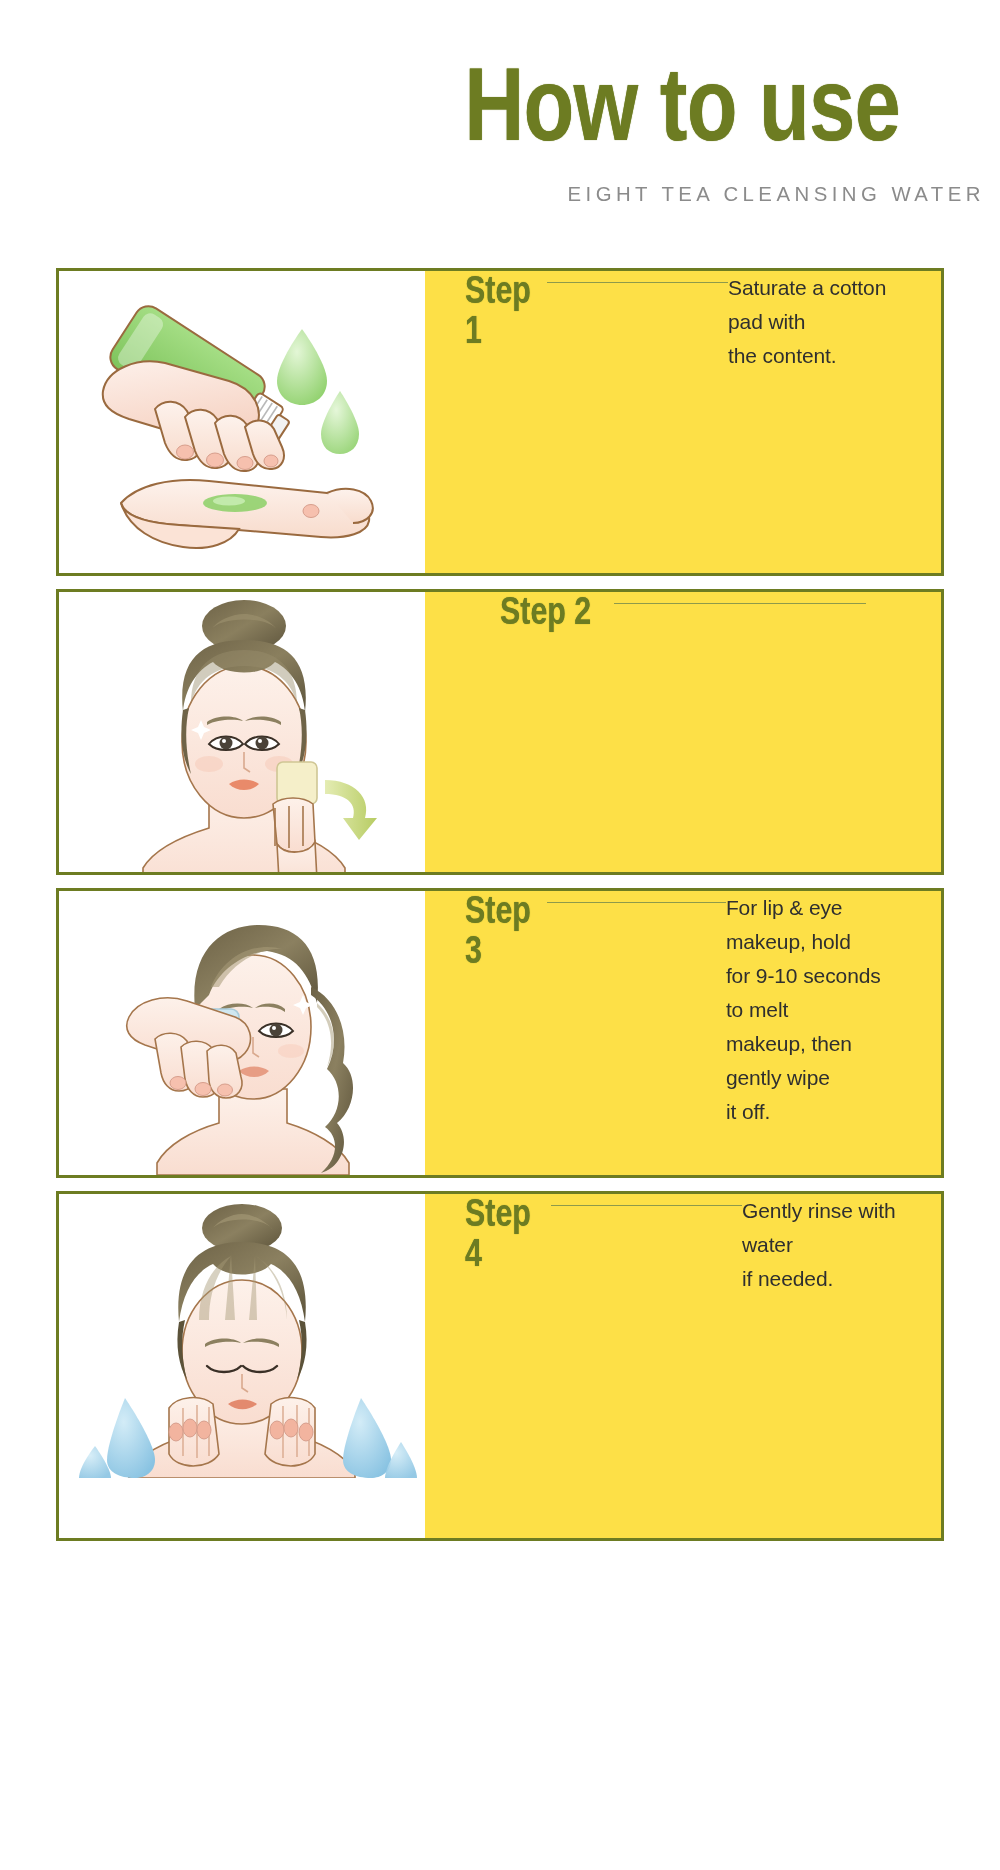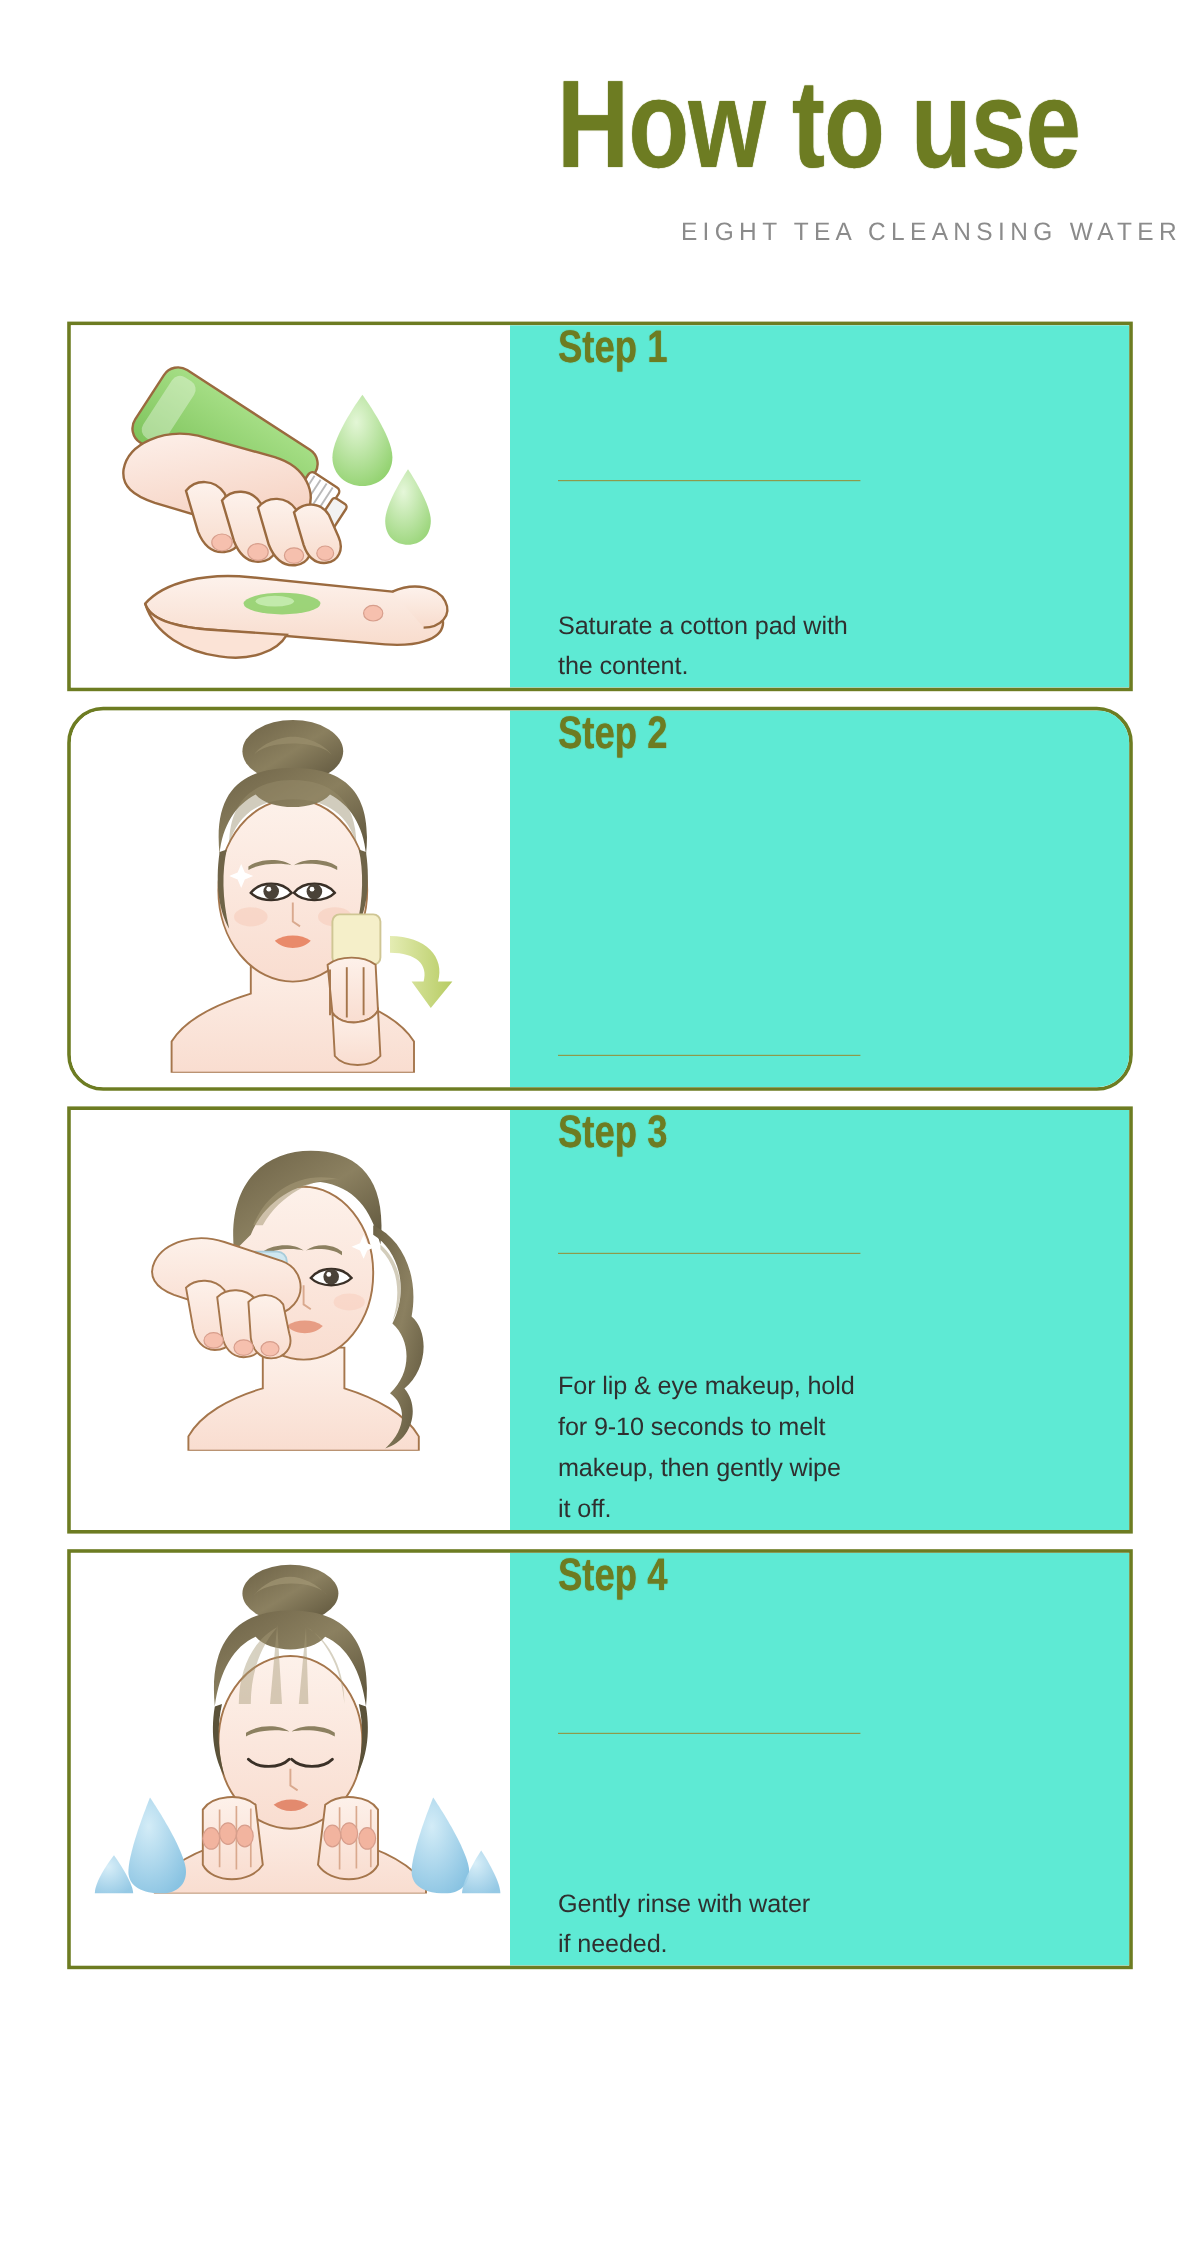--- a/index.html
+++ b/index.html
@@ -44,44 +44,44 @@
     margin-bottom:13px;
     overflow:hidden;
     box-sizing:border-box;
   }
   .card-art{
     width:366px;flex:0 0 366px;
     background:#ffffff;
     position:relative;overflow:hidden;
   }
   .card-body{
-    flex:1 1 auto;background:#5eead4;
+    flex:1 1 auto;background:#fde047;
     padding:0 40px;
-    display:flex;flex-direction:column;justify-content:space-between;
+    display:flex;flex-direction:row;justify-content:center;
     position:relative;
   }
   .step-head{
     font-weight:700;font-size:38px;color:#6d7c22;
     transform:scaleX(0.80);transform-origin:left center;
     letter-spacing:0px;margin:0 0 0 0;line-height:1.05;
     text-shadow:0 0 1px #6d7c22;
   }
   .step-rule{
     height:1px;background:#8e9a4b;margin:11px 0 26px 0;width:252px;
   }
   .step-text{
     font-size:21px;line-height:1.62;color:#2f2f2f;font-weight:400;
     letter-spacing:-0.1px;
   }
   .step-text span{display:block;}
 
   
   .c1{height:308px;}
-  .c2{height:320px;border-radius:30px;}
-  .c3{height:356px;}
+  .c2{height:286px;}
+  .c3{height:290px;}
   .c4{height:350px;}
 
   
   svg{display:block;}
 </style>
 </head>
 <body>
 
 <div class="page">
 

